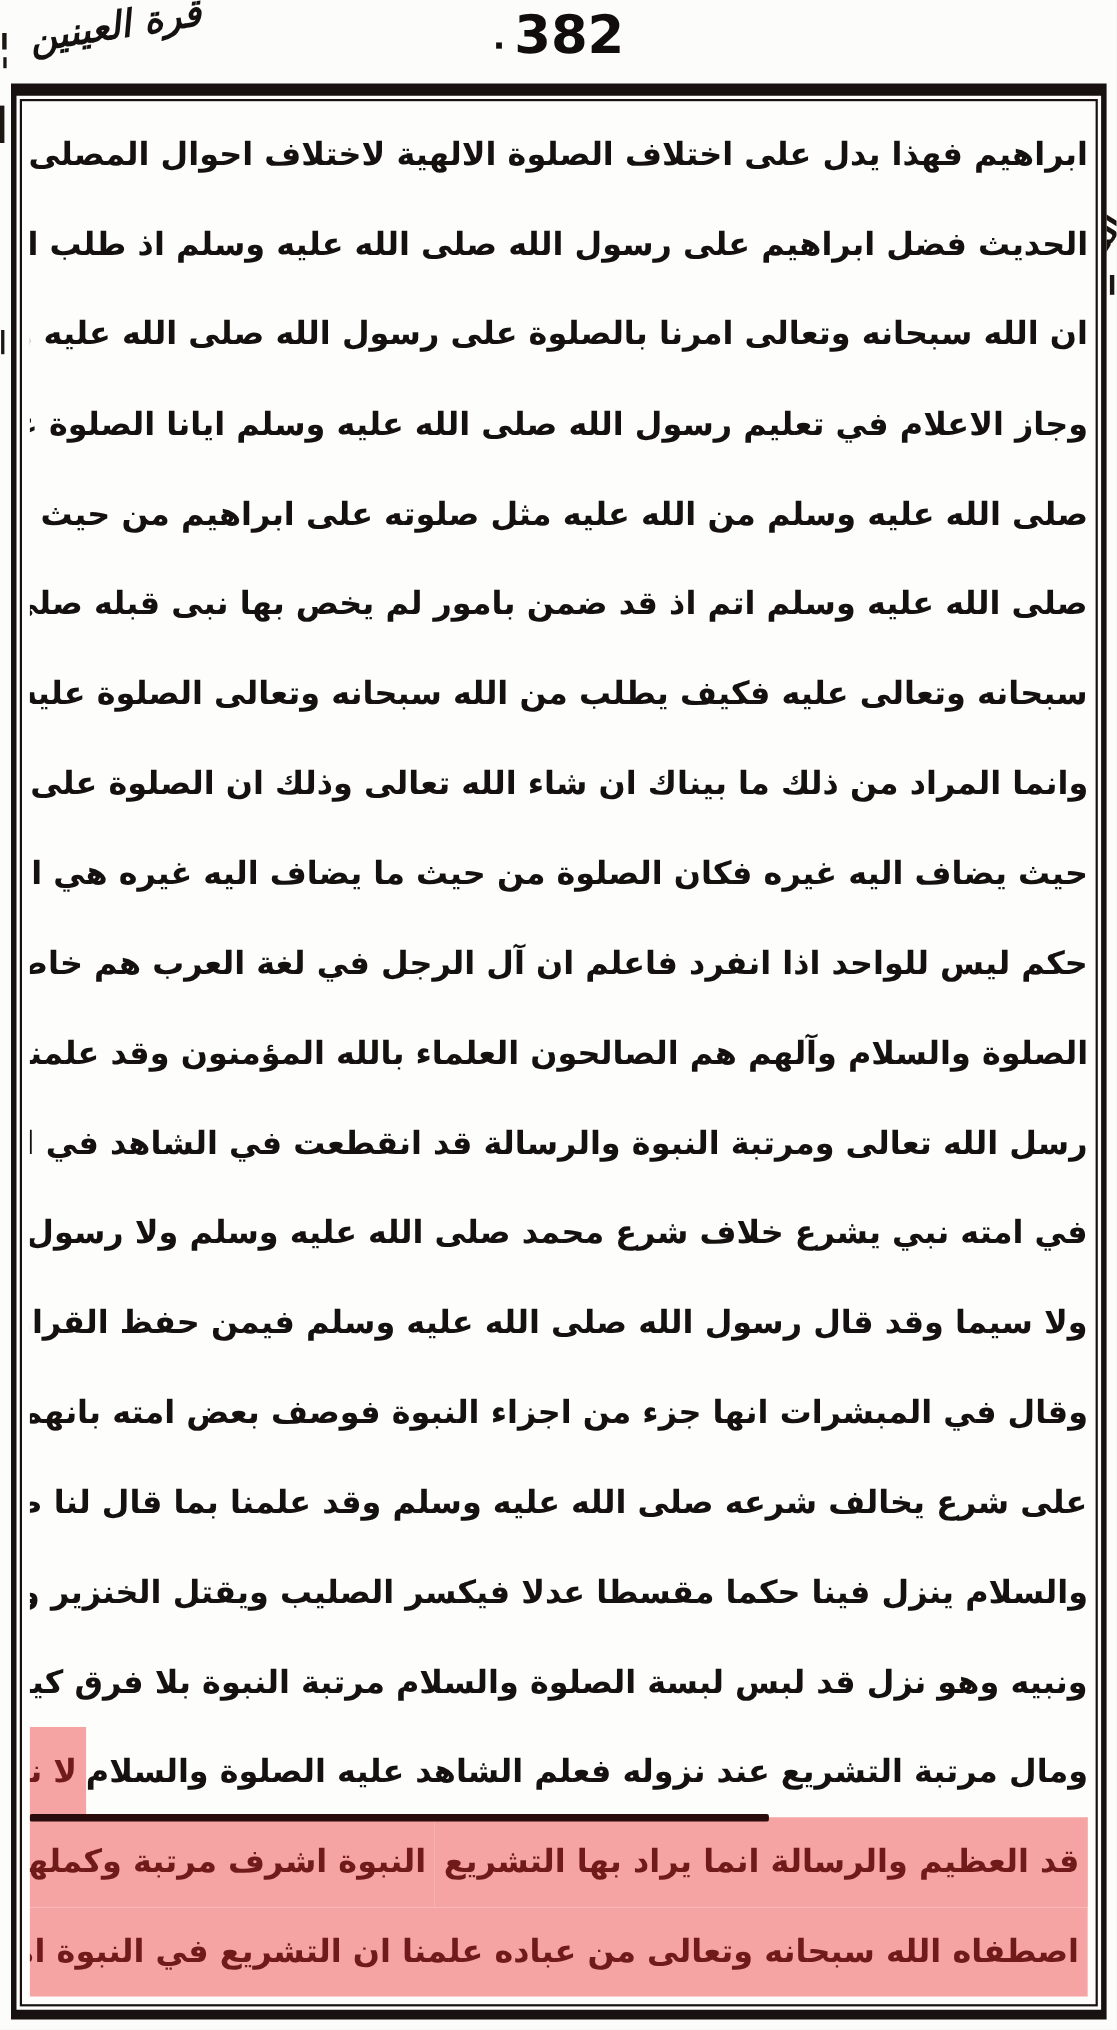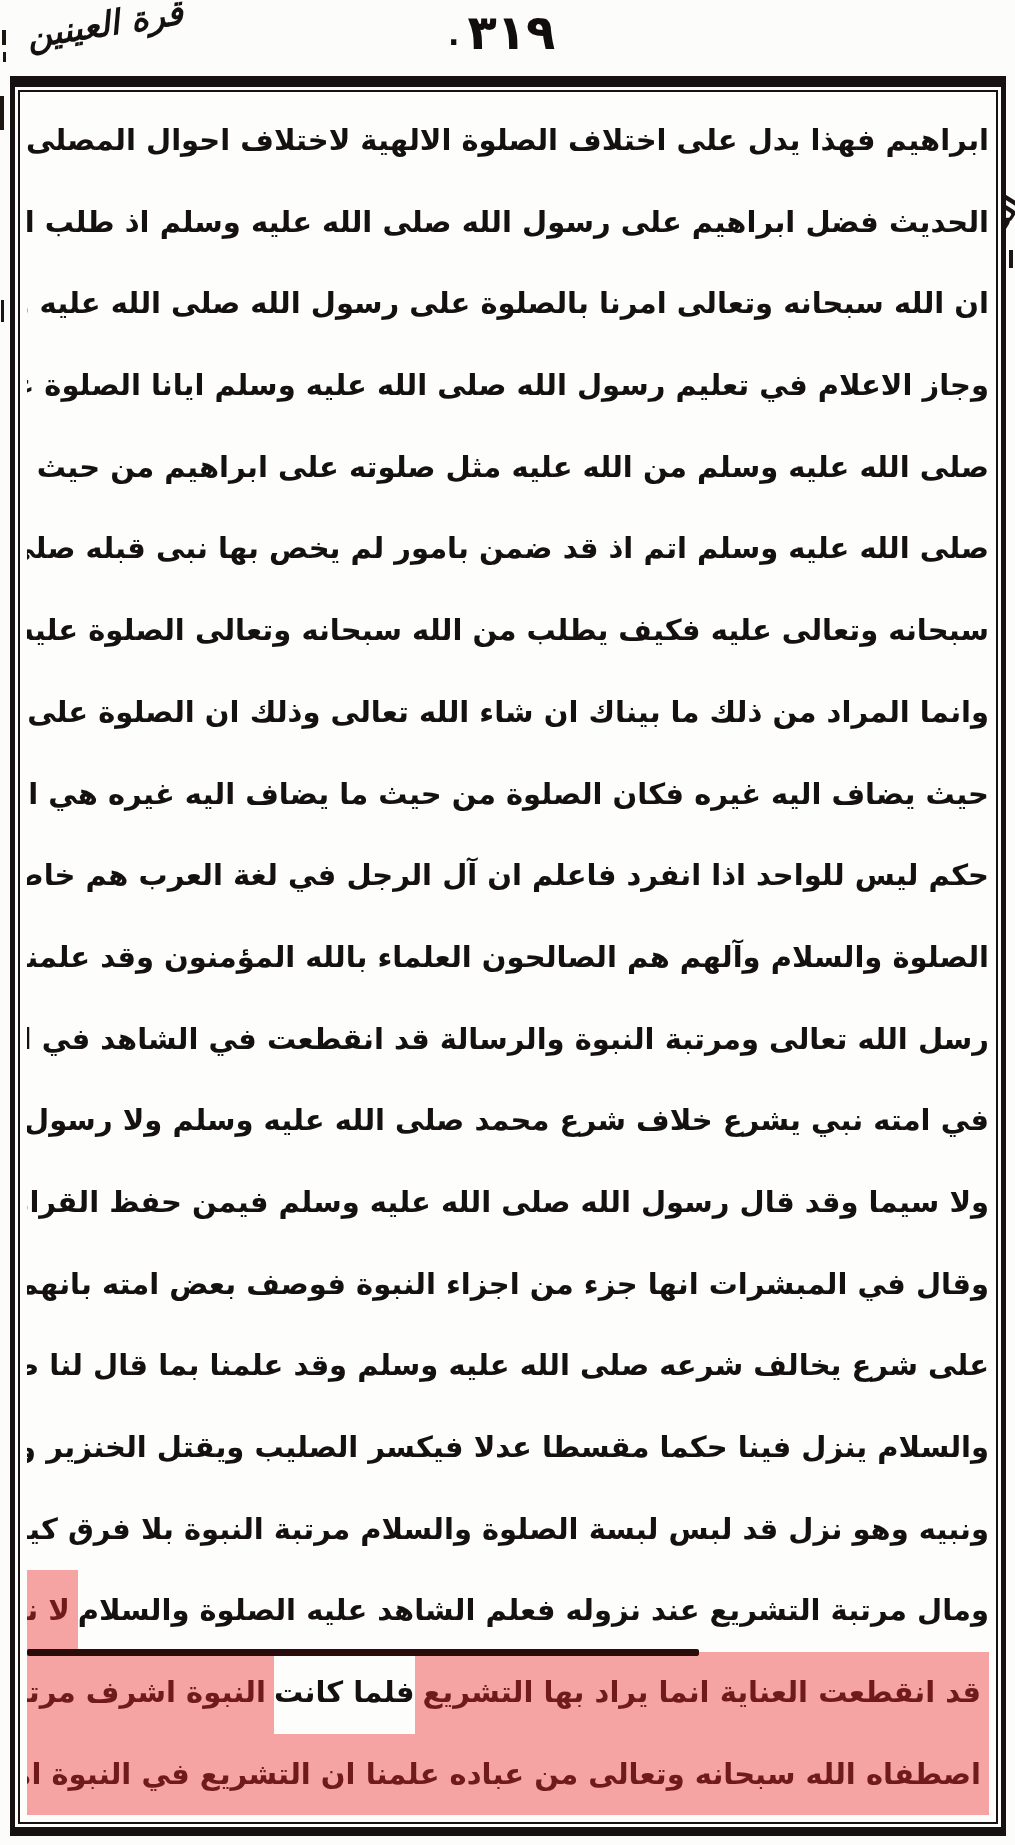--- a/index.html
+++ b/index.html
@@ -77,21 +77,21 @@
   .a5{left:1009px;top:250px;width:4px;height:18px;}
 </style>
 </head>
 <body>
 
 <div class="scan-page">
 
   <div class="header-title">قرة العينين</div>
   <div class="page-number">
     <span class="dot">·</span>
-    <span>۳۱۹</span>
+    <span>382</span>
   </div>
 
   <div class="artifact a1"></div>
   <div class="artifact a2"></div>
   <div class="artifact a3"></div>
   <div class="artifact a4"></div>
   <div class="artifact a5"></div>
 
   <div class="margin-note">الكتاب</div>
 
@@ -117,22 +117,21 @@
         <div class="line">على شرع يخالف شرعه صلى الله عليه وسلم وقد علمنا بما قال لنا صلى الله عليه وسلم ان عيسى عليه الصلوة</div>
         <div class="line">والسلام ينزل فينا حكما مقسطا عدلا فيكسر الصليب ويقتل الخنزير ولا شك قطعا انه رسول الله</div>
         <div class="line">ونبيه وهو نزل قد لبس لبسة الصلوة والسلام مرتبة النبوة بلا فرق كيده عند الله سبحانه وتعالى صلے</div>
 
         <div class="line seg" dir="rtl">
           <span class="part">ومال مرتبة التشريع عند نزوله فعلم الشاهد عليه الصلوة والسلام</span>
           <span class="part hl">لا نبي بعدي ولا رسول وان النبوة</span>
         </div>
 
         <div class="line seg" dir="rtl">
-          <span class="part hl">قد انقطعت العناية انما يراد بها التشريع</span>
-          <span class="part">فلما كانت</span>
+          <span class="part hl">قد العظيم والرسالة انما يراد بها التشريع</span>
           <span class="part hl">النبوة اشرف مرتبة وكملها ينتهي اليها من</span>
         </div>
 
         <div class="line seg" dir="rtl">
           <span class="part hl">اصطفاه الله سبحانه وتعالى من عباده علمنا ان التشريع في النبوة امر عارض</span>
 
         </div>
 
         <div class="hl-underline"></div>
 

